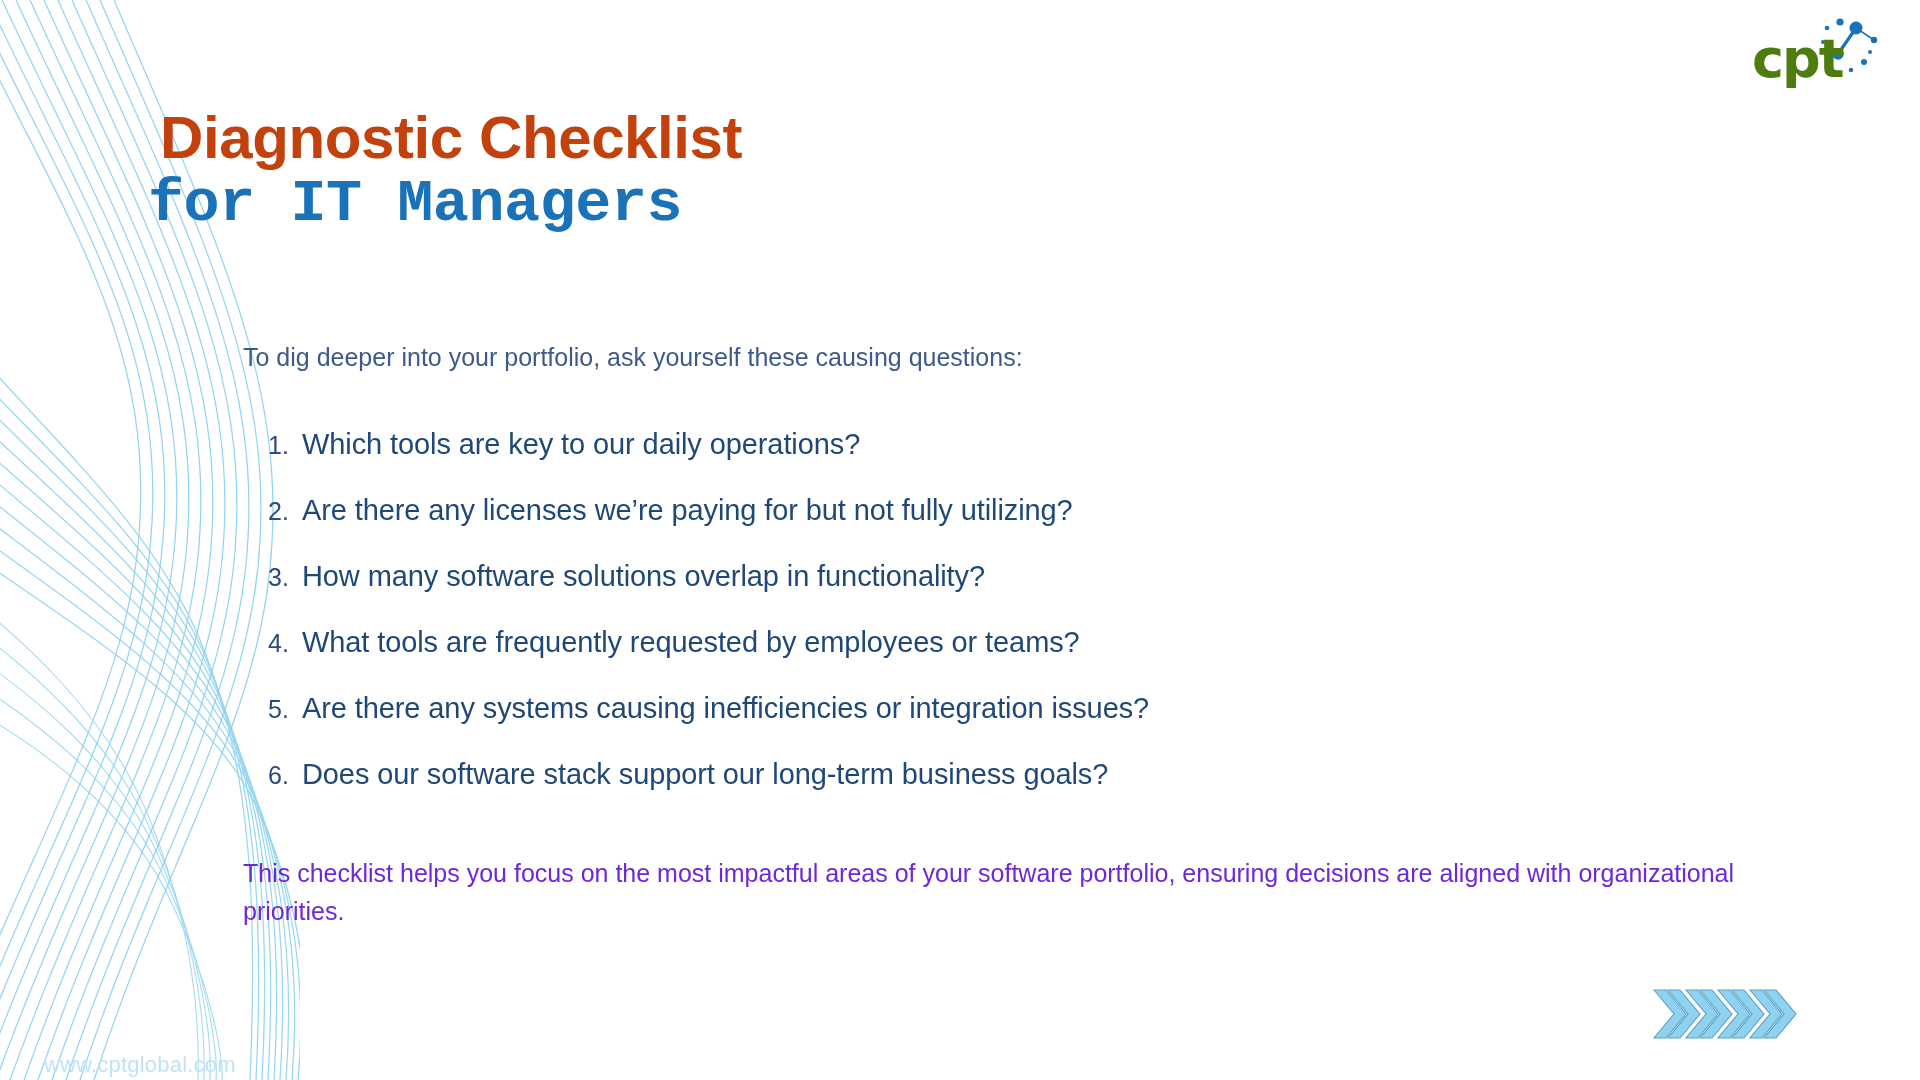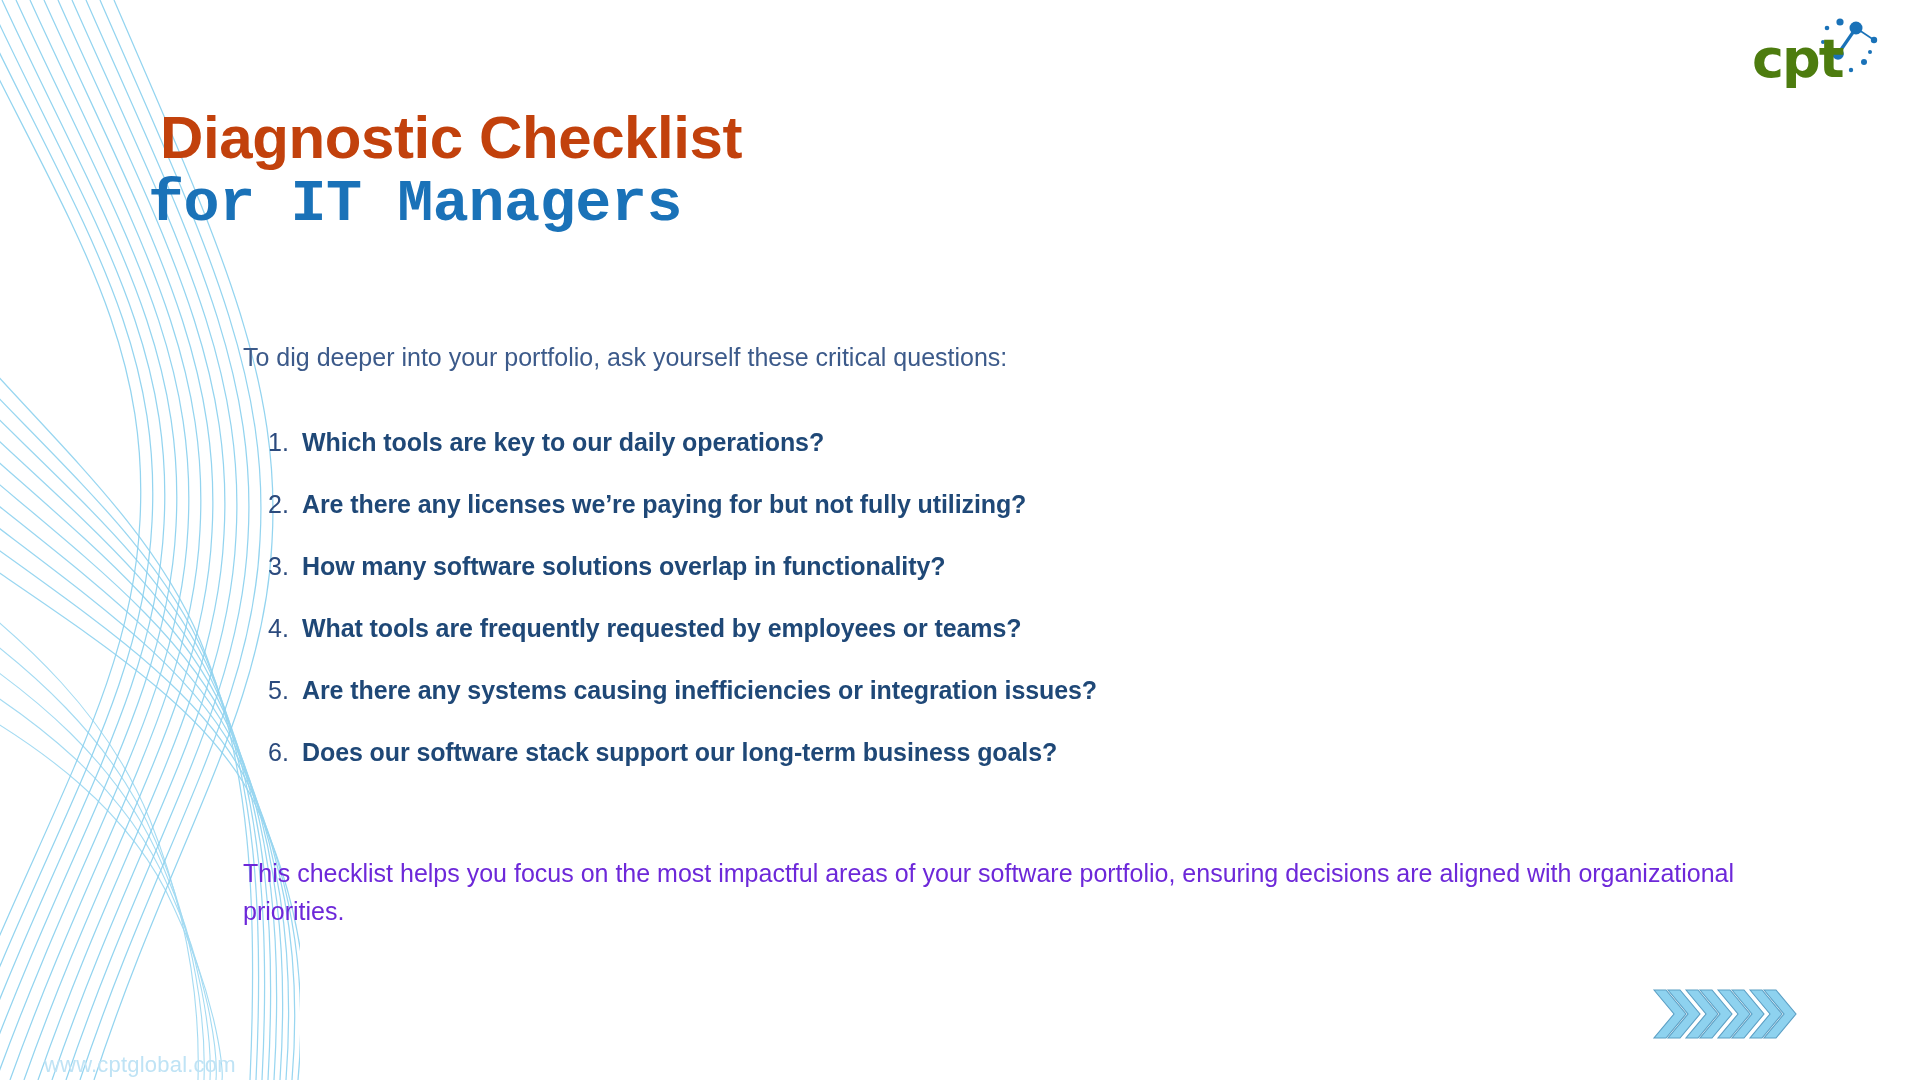--- a/index.html
+++ b/index.html
@@ -102,22 +102,22 @@
     margin-bottom: 33px;
   }
   .q-num {
     width: 34px;
     flex: 0 0 34px;
     font-size: 25px;
     color: #2b4a7d;
     text-align: left;
   }
   .q-text {
-    font-size: 25px;
-    font-weight: bold;
+    font-size: 29px;
+    font-weight: normal;
     color: #1f4877;
     letter-spacing: -0.1px;
     white-space: nowrap;
   }
 
   
   .closing {
     position: absolute;
     left: 243px;
     top: 855px;
@@ -207,21 +207,21 @@
         <line x1="104" y1="18" x2="122" y2="30" stroke="#1a72b8" stroke-width="1.6"></line>
       </g>
     </svg>
   </div>
 
   <div class="title-block">
     <div class="title-line1">Diagnostic Checklist</div>
     <div class="title-line2">for IT Managers</div>
   </div>
 
-  <div class="intro">To dig deeper into your portfolio, ask yourself these critical questions:</div>
+  <div class="intro">To dig deeper into your portfolio, ask yourself these causing questions:</div>
 
   <div class="questions">
     <div class="q-row">
       <span class="q-num">1.</span>
       <span class="q-text">Which tools are key to our daily operations?</span>
     </div>
     <div class="q-row">
       <span class="q-num">2.</span>
       <span class="q-text">Are there any licenses we’re paying for but not fully utilizing?</span>
     </div>

